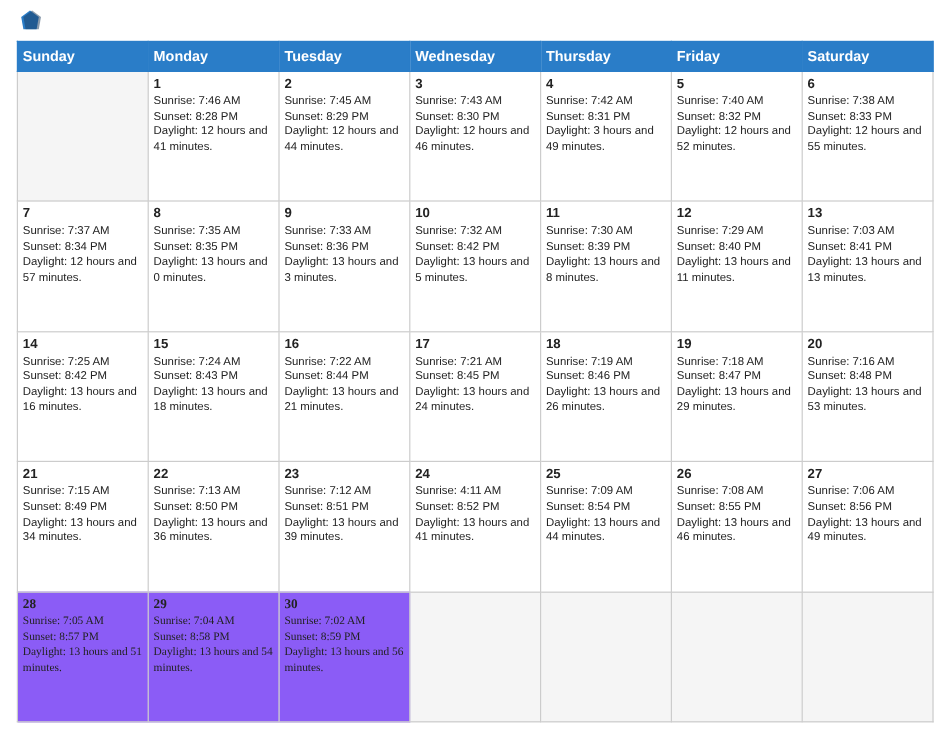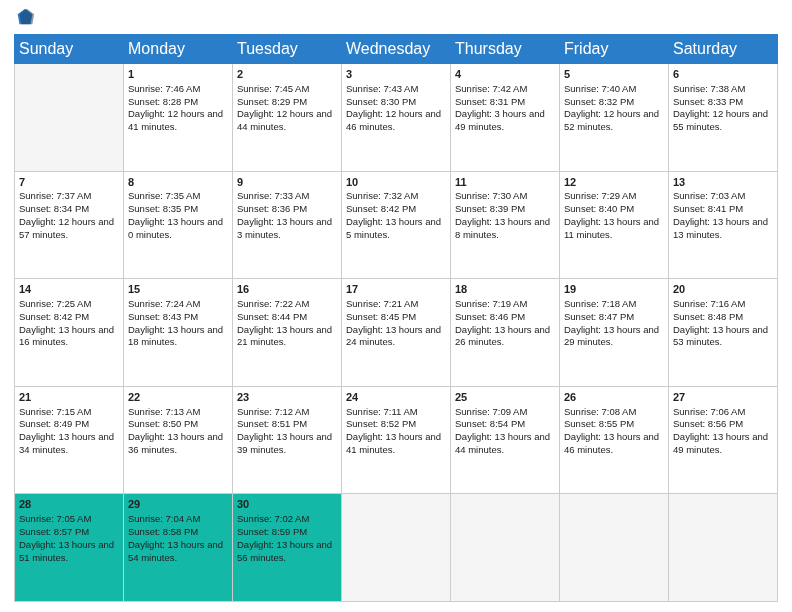--- a/index.html
+++ b/index.html
@@ -58,22 +58,22 @@
     .calendar {
       flex: 1;
       border: 1px solid #ccc;
       border-collapse: collapse;
       width: 100%;
       table-layout: fixed;
     }
     .calendar th {
       background-color: #2a7dc8;
       color: #fff;
-      font-size: 16px;
-      font-weight: normal;
+      font-size: 12px;
+      font-weight: bold;
       padding: 5px 4px;
       text-align: left;
       border: 1px solid #2a7dc8;
     }
     .calendar td {
       border: 1px solid #ccc;
       vertical-align: top;
       padding: 3px 4px;
       font-size: 9.5px;
       color: #222;
@@ -86,21 +86,22 @@
     .day-num {
       font-weight: bold;
       font-size: 11px;
       margin-bottom: 1px;
       display: block;
     }
     .last-row td {
       background: #f5f5f5;
     }
     .last-row td.has-data {
-      background: #14b8a6;
+      background: #8b5cf6;
+      font-family: Liberation Serif, serif;
     }
   </style>
 </head>
 <body>
 
 <div class="page">
   <div class="header">
     <div class="logo">
       <svg class="logo-icon" viewBox="0 0 24 24">
         <polygon points="12,3 20,9 18,20 6,20 4,9" fill="#2a7dc8"></polygon>
@@ -271,21 +272,21 @@
             <div>Daylight: 13 hours and 36 minutes.</div>
           </td>
           <td>
             <span class="day-num">23</span>
             <div>Sunrise: 7:12 AM</div>
             <div>Sunset: 8:51 PM</div>
             <div>Daylight: 13 hours and 39 minutes.</div>
           </td>
           <td>
             <span class="day-num">24</span>
-            <div>Sunrise: 7:11 AM</div>
+            <div>Sunrise: 4:11 AM</div>
             <div>Sunset: 8:52 PM</div>
             <div>Daylight: 13 hours and 41 minutes.</div>
           </td>
           <td>
             <span class="day-num">25</span>
             <div>Sunrise: 7:09 AM</div>
             <div>Sunset: 8:54 PM</div>
             <div>Daylight: 13 hours and 44 minutes.</div>
           </td>
           <td>

